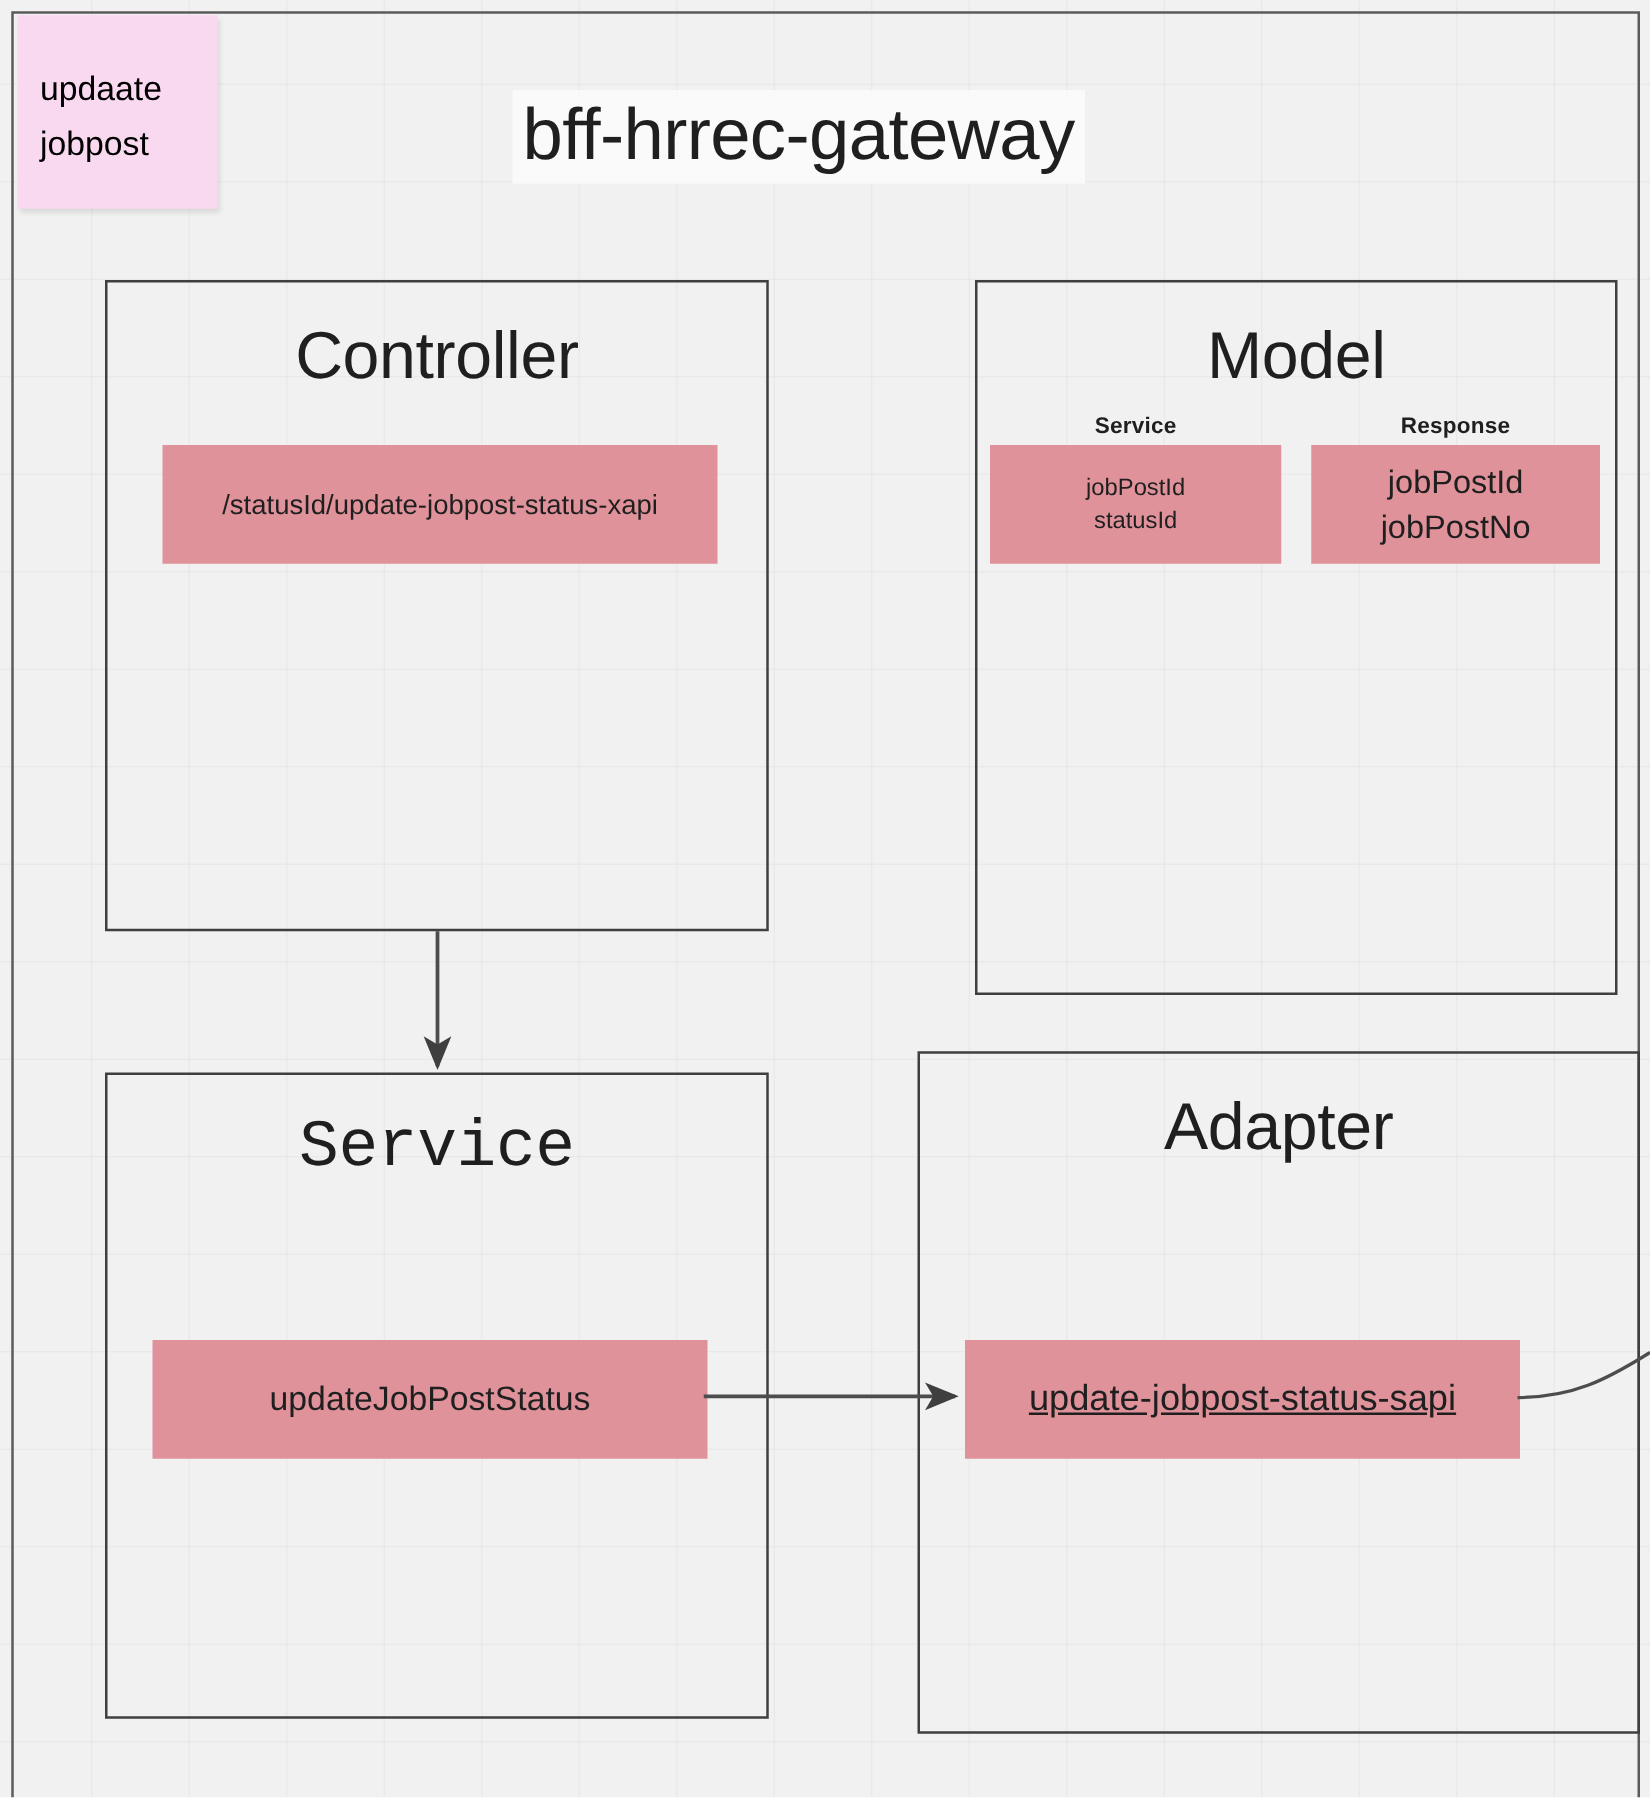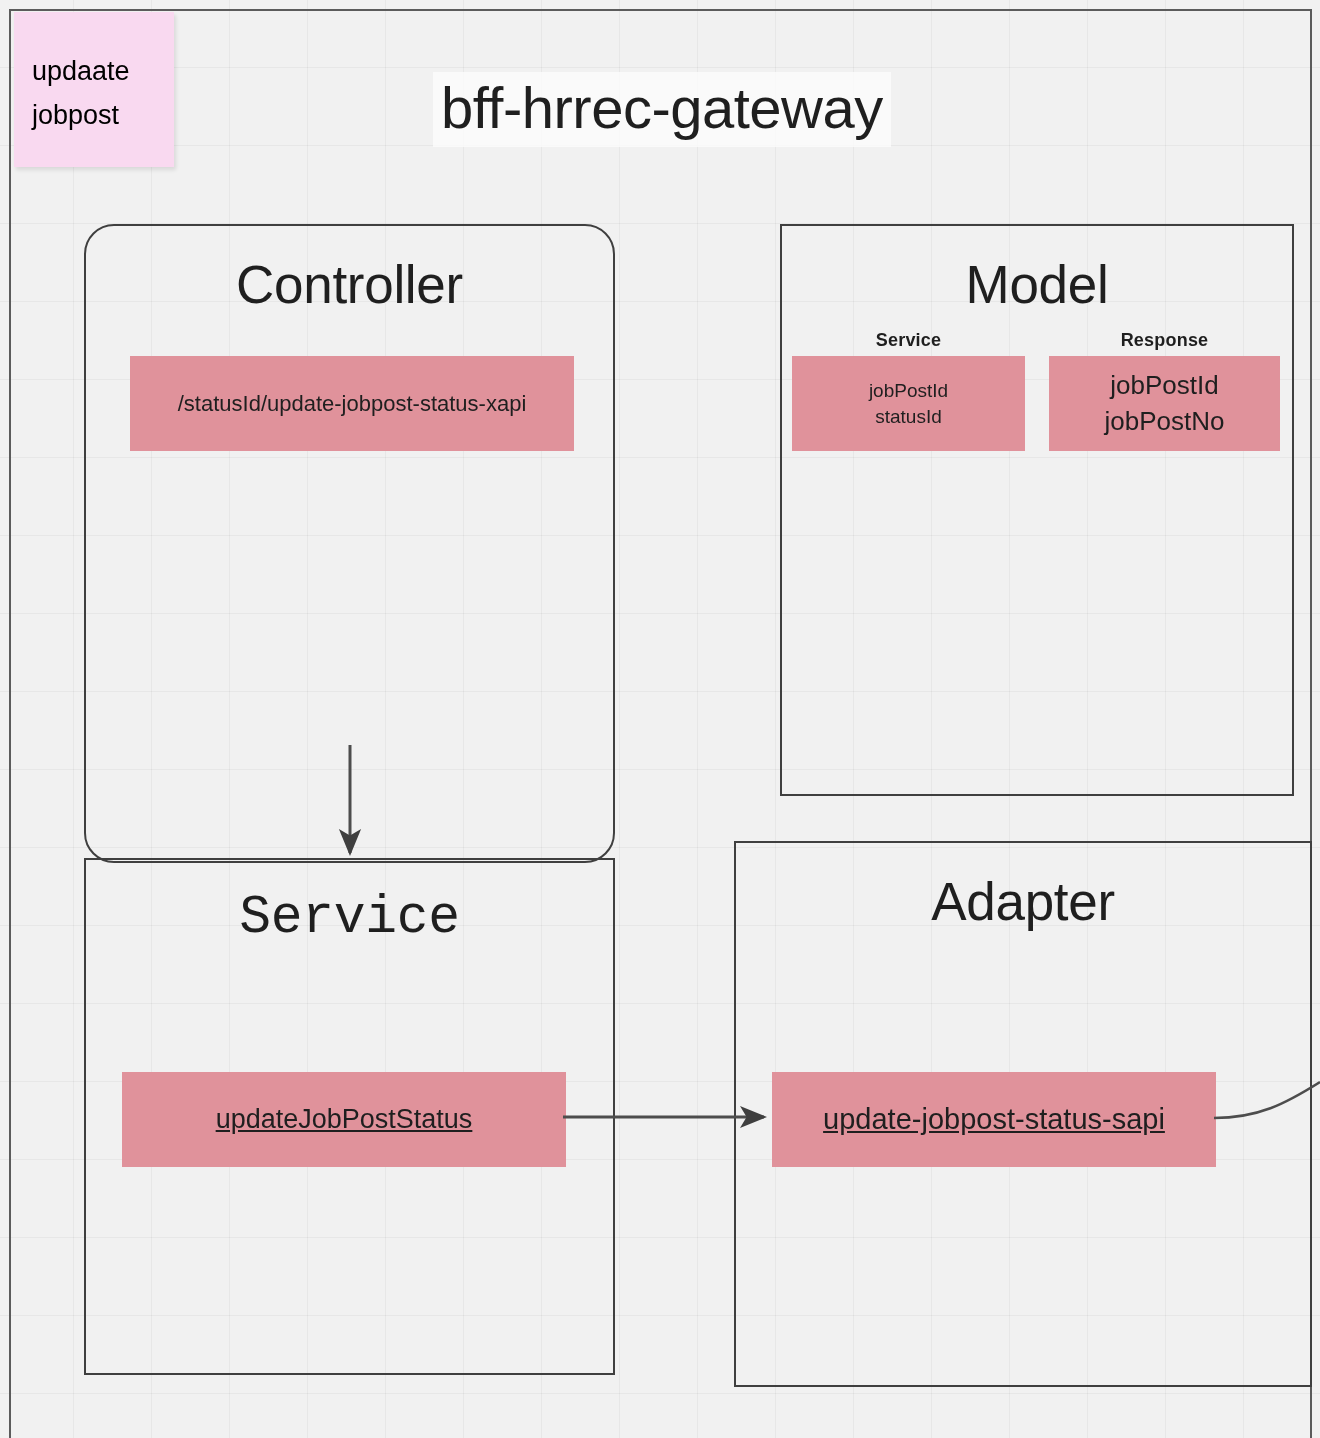--- a/index.html
+++ b/index.html
@@ -52,21 +52,20 @@
   .diagram-title {
     position: absolute;
     left: 410px;
     top: 72px;
     font-size: 58px;
     color: #1f1f1f;
     background: rgba(250,250,250,0.88);
     padding: 2px 8px 6px 8px;
     letter-spacing: -0.5px;
     white-space: nowrap;
-    margin-left: 23px;
   }
 
   .container-box {
     position: absolute;
     border: 2px solid #3f3f3f;
     box-sizing: border-box;
     background: transparent;
   }
   .container-title {
     position: absolute;
@@ -113,42 +112,42 @@
 
   <div id="page-frame"></div>
 
   <div class="sticky">
     <span>updaate</span>
     <span>jobpost</span>
   </div>
 
   <div class="diagram-title">bff-hrrec-gateway</div>
 
-  <div class="container-box" style="left:84px; top:224px; width:531px; height:639px;border-radius:30px;">
+  <div class="container-box" style="left:84px; top:224px; width:531px; height:521px;">
     <div class="container-title" style="top:28px;">Controller</div>
     <div class="pink-box" style="left:44px; top:130px; width:444px; height:95px; font-size:22px;">/statusId/update-jobpost-status-xapi</div>
   </div>
 
   <div class="container-box" style="left:734px; top:224px; width:514px; height:572px;margin-left:46px;">
     <div class="container-title" style="top:28px;">Model</div>
     <div class="sub-label" style="left:10px; top:104px; width:233px;">Service</div>
     <div class="sub-label" style="left:267px; top:104px; width:231px;">Response</div>
     <div class="pink-box" style="left:10px; top:130px; width:233px; height:95px; font-size:19px; flex-direction:column;">
       <span>jobPostId</span>
       <span>statusId</span>
     </div>
     <div class="pink-box" style="left:267px; top:130px; width:231px; height:95px; font-size:26px; flex-direction:column;">
       <span>jobPostId</span>
       <span>jobPostNo</span>
     </div>
   </div>
 
   <div class="container-box" style="left:84px; top:858px; width:531px; height:517px;">
     <div class="container-title" style="top:28px;font-family:Liberation Mono, monospace;">Service</div>
-    <div class="pink-box" style="left:36px; top:212px; width:444px; height:95px; font-size:27px;text-decoration:underline;">updateJobPostStatus</div>
+    <div class="pink-box" style="left:36px; top:212px; width:444px; height:95px; font-size:27px;">updateJobPostStatus</div>
   </div>
 
   <div class="container-box" style="left:734px; top:841px; width:578px; height:546px;">
     <div class="container-title" style="top:28px;">Adapter</div>
     <div class="pink-box" style="left:36px; top:229px; width:444px; height:95px; font-size:29px;text-decoration:underline;">update-jobpost-status-sapi</div>
   </div>
 
   <svg class="connectors" viewBox="0 0 1320 1438">
     <defs>
       <marker id="arrowhead" markerWidth="9" markerHeight="9" refX="8" refY="4.5" orient="auto" markerUnits="strokeWidth">

